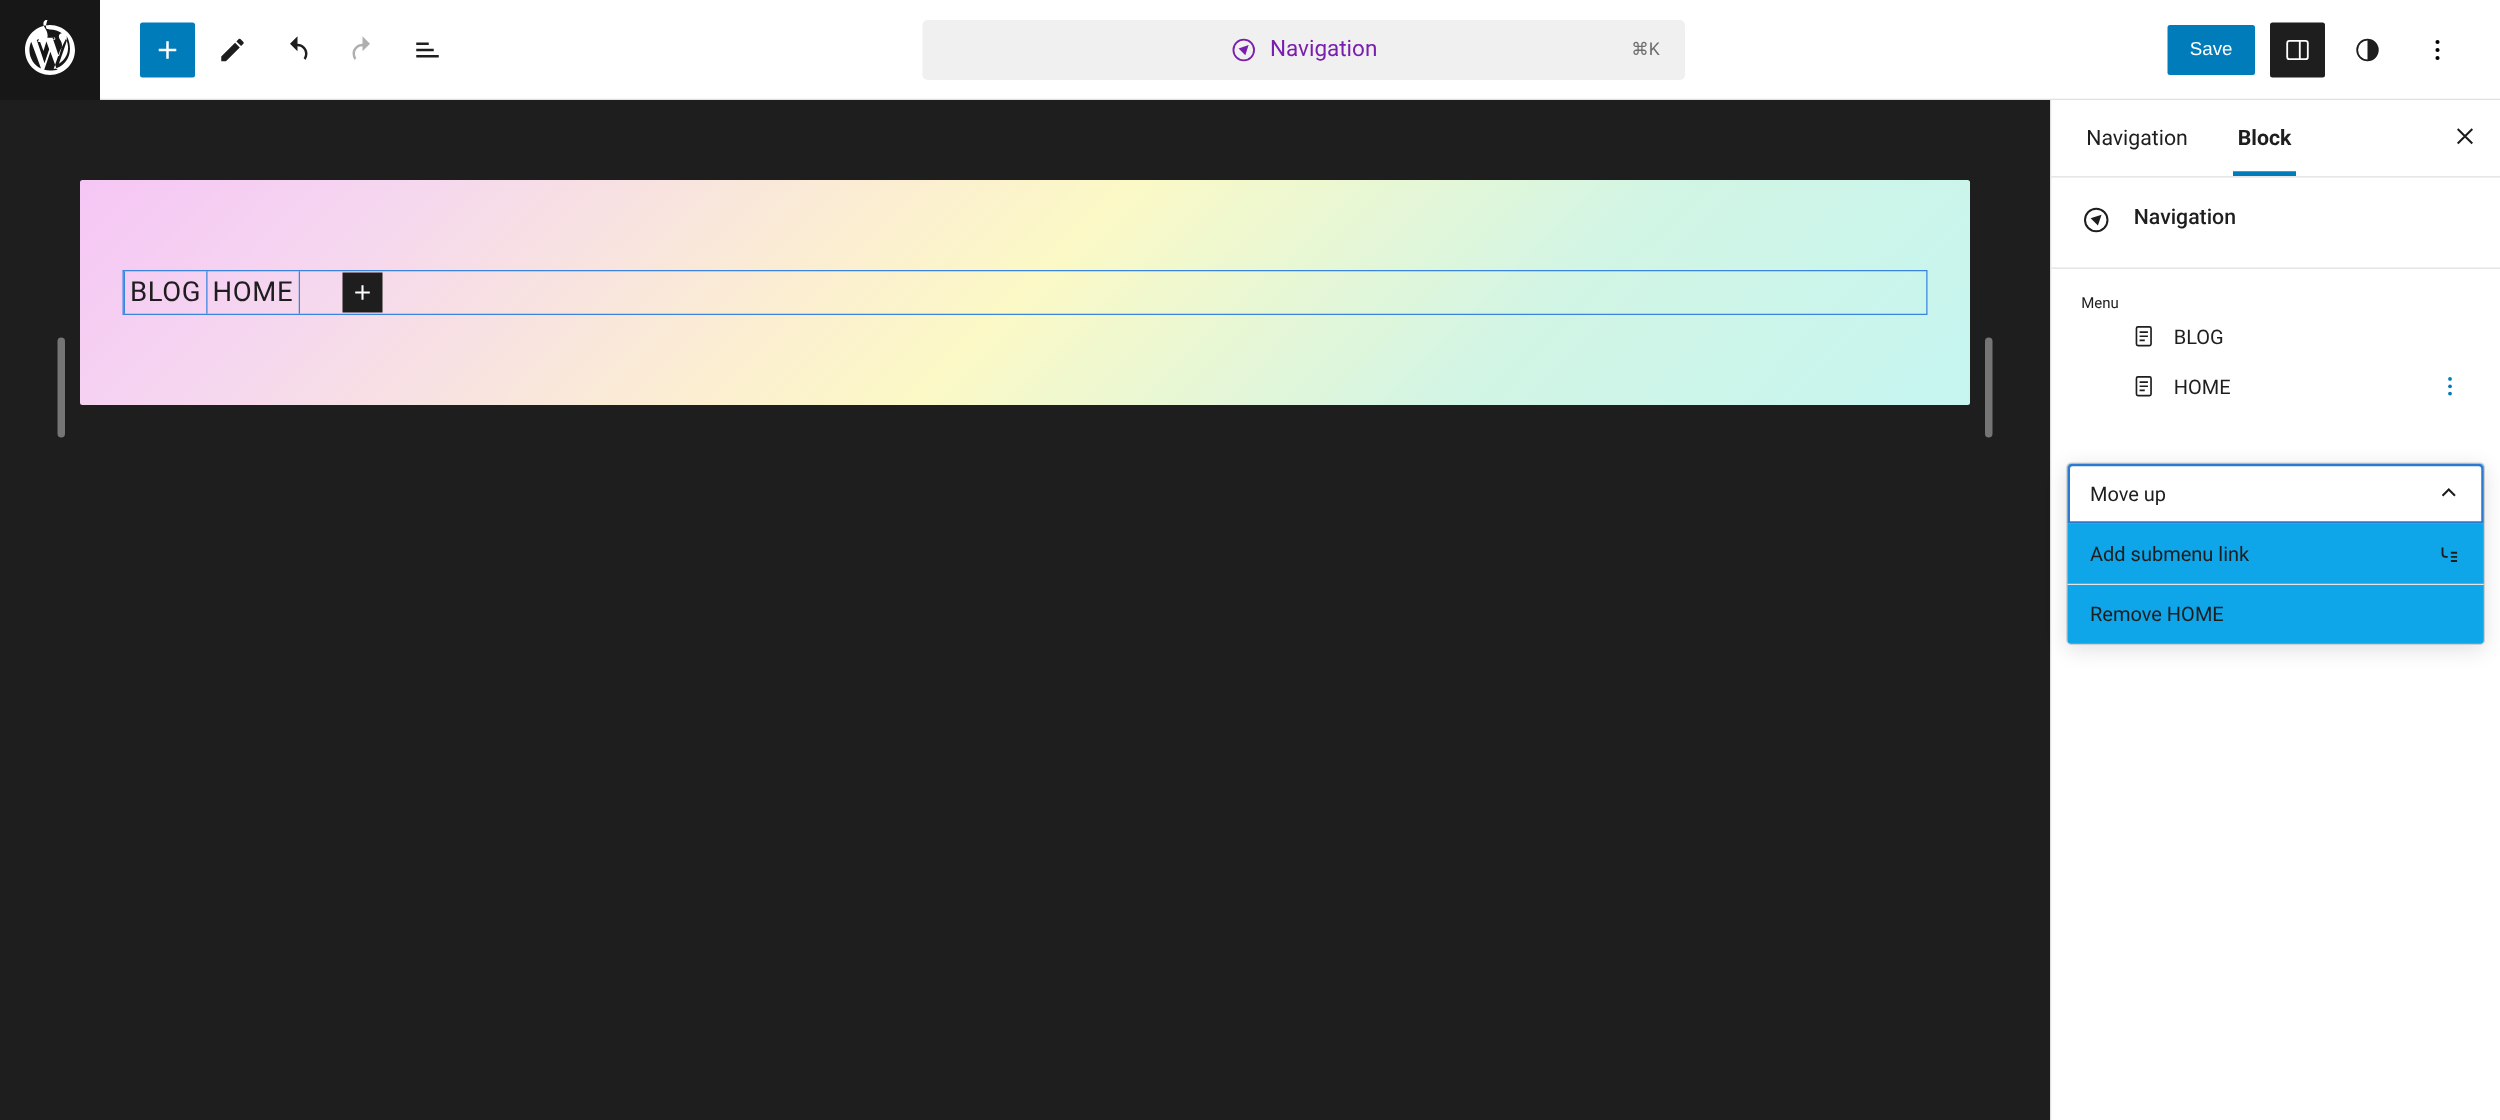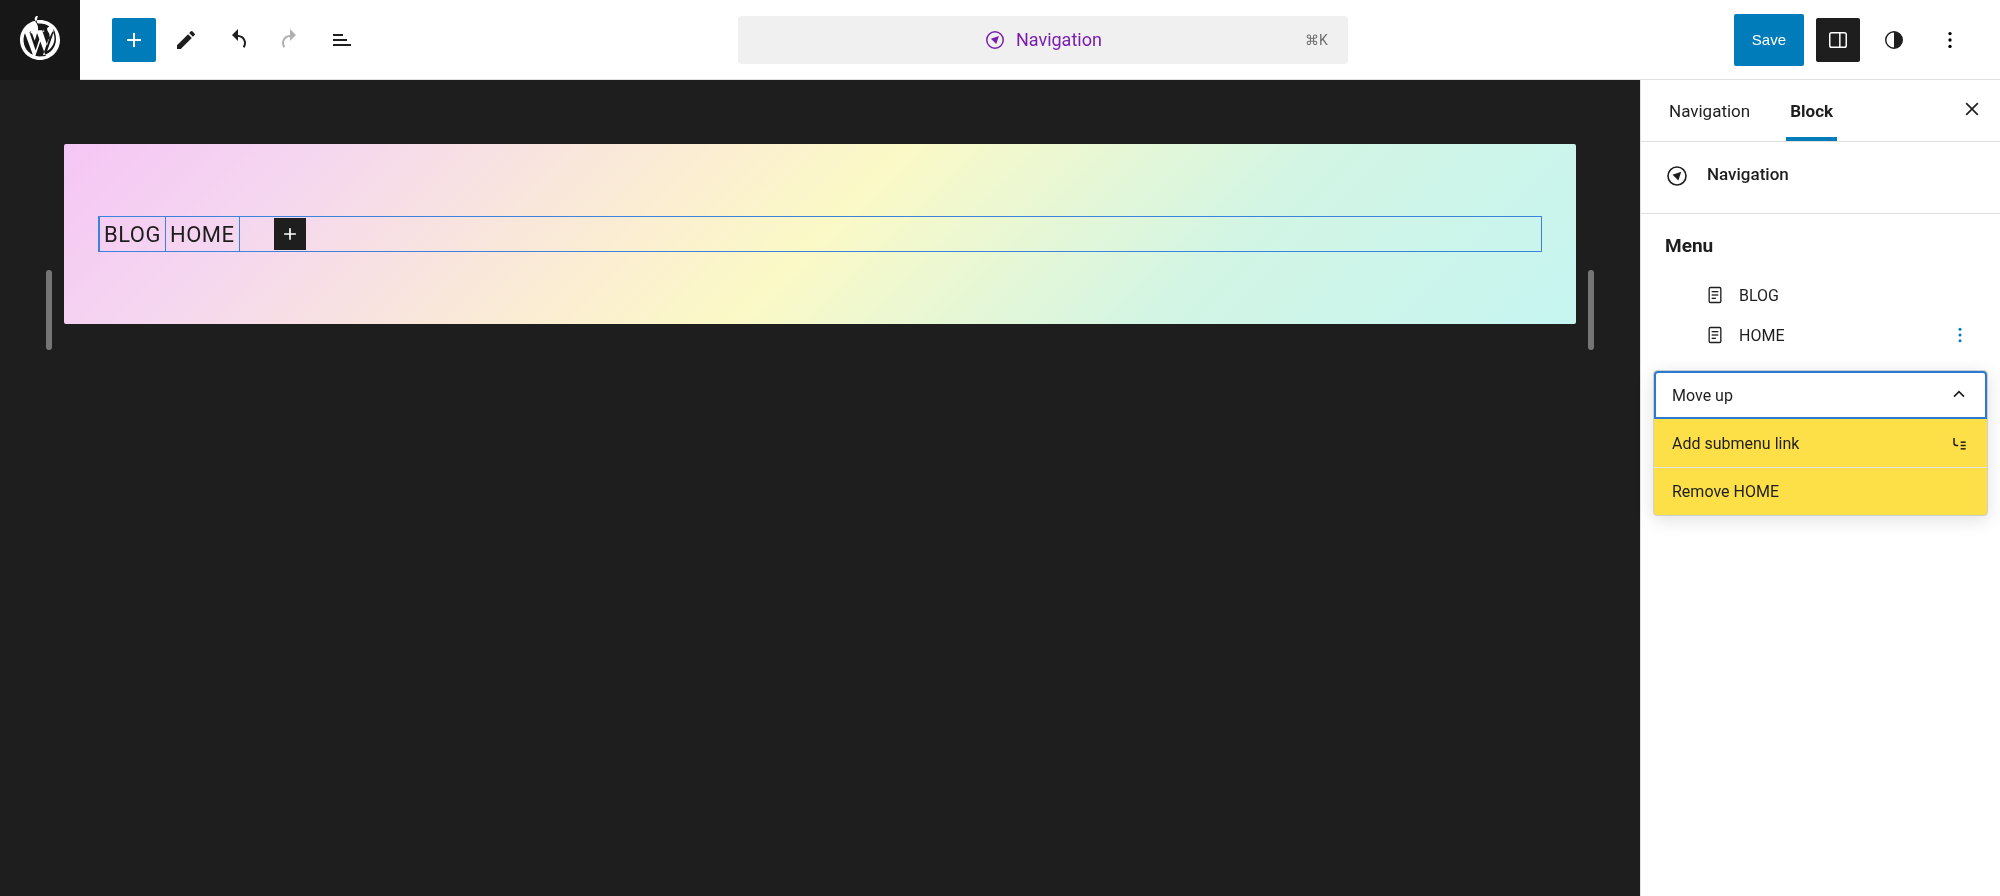--- a/index.html
+++ b/index.html
@@ -92,21 +92,21 @@
     align-items: center;
     gap: 12px;
     padding-right: 28px;
     padding-left: 12px;
   }
   .save-btn {
     background: #007cba;
     color: #fff;
     border: none;
     border-radius: 2px;
-    height: 52px;
+    height: 40px;
     padding: 0 18px;
     font-size: 15px;
     font-weight: 500;
     cursor: pointer;
   }
   .view-btn {
     width: 44px;
     height: 44px;
     display: flex;
     align-items: center;
@@ -215,21 +215,21 @@
     display: flex;
     gap: 18px;
     padding: 22px 24px;
     border-bottom: 1px solid #e0e0e0;
   }
   .block-card .icon svg { stroke: #1e1e1e; }
   .block-card .title { font-size: 17px; font-weight: 500; margin-bottom: 6px; }
   .block-card .desc { font-size: 15px; color: #3c3c3c; line-height: 1.45; }
 
   .menu-panel { padding: 20px 24px 6px; }
-  .menu-panel .panel-title { font-size: 19px; font-weight: 700; margin-bottom: 18px; }
+  .menu-panel .panel-title { font-size: 12px; font-weight: 400; }
   .menu-list .row {
     display: flex;
     align-items: center;
     gap: 14px;
     padding: 10px 6px 10px 40px;
     font-size: 16px;
     cursor: pointer;
     position: relative;
   }
   .menu-list .row .opts {
@@ -237,21 +237,21 @@
     color: #007cba;
     display:none;
   }
   .menu-list .row.active .opts { display:flex; }
 
   .dropdown {
     position: absolute;
     left: 12px;
     top: 290px;
     right: 12px;
-    background: #fde047;
+    background: #0ea5e9;
     border: 1px solid #cfcfcf;
     border-radius: 4px;
     box-shadow: 0 4px 18px rgba(0,0,0,.12);
   }
   .dropdown .ditem {
     display: flex;
     align-items: center;
     justify-content: space-between;
     padding: 14px 18px;
     font-size: 16px;

